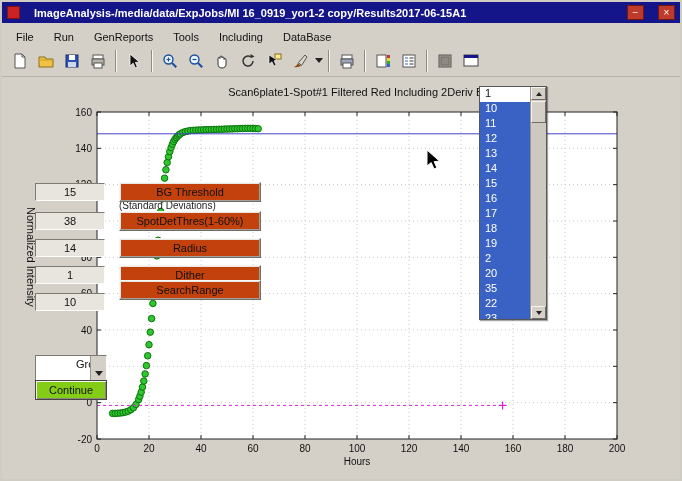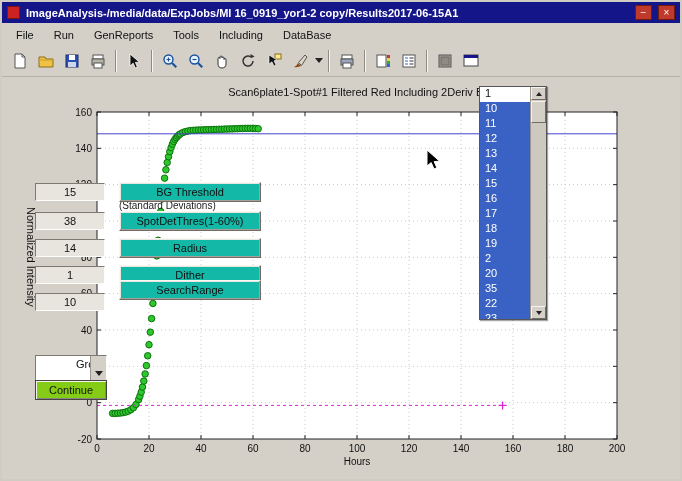--- a/index.html
+++ b/index.html
@@ -1,49 +1,49 @@
 <!DOCTYPE html>
 <html><head>
 <meta charset="utf-8">
 <style>
   html,body{margin:0;padding:0;background:#9a9a9a;}
   *{box-sizing:border-box;}
   .window{position:relative;width:682px;height:481px;background:#d4d0c8;
     border:2px solid #cfccc4;overflow:hidden;font-family:"Liberation Sans",sans-serif;}
   
   .titlebar{position:absolute;top:0;left:0;right:0;height:21px;background:#15158a;
-    display:flex;align-items:center;padding:0 5px;gap:6px;}
+    display:flex;align-items:center;padding:0 5px;gap:14px;}
   .tb-icon{width:13px;height:13px;background:#cc2222;border:1px solid #7d1414;flex:0 0 auto;}
   .tb-title{flex:1;color:#fff;font-size:11px;font-weight:bold;white-space:nowrap;overflow:hidden;}
   .tb-btn{width:17px;height:15px;background:#c03a2b;border:1px solid #6e1a10;color:#fff;
     font-size:10px;line-height:13px;text-align:center;flex:0 0 auto;cursor:default;}
   
   .menubar{position:absolute;top:21px;left:0;right:0;height:28px;background:#d4d0c8;
-    display:flex;align-items:center;padding-left:4px;border-bottom:5px solid #f97316;}
+    display:flex;align-items:center;padding-left:4px;border-bottom:1px solid #f97316;}
   .menu-item{font-size:11px;color:#111;padding:4px 10px;}
   
   .toolbar{position:absolute;top:43px;left:0;right:0;height:32px;background:#d4d0c8;
     display:flex;align-items:center;padding-left:5px;border-bottom:1px solid #b5b1a7;}
   .tbtn{width:24px;height:24px;display:flex;align-items:center;justify-content:center;margin:0 1px;}
   .tbtn svg{display:block;}
   .tsep{width:2px;height:22px;border-left:1px solid #8f8b83;border-right:1px solid #f7f6f3;margin:0 4px;}
   .caret-btn{width:11px;height:24px;display:flex;align-items:center;justify-content:center;}
   .tri-down{width:0;height:0;border-left:4px solid transparent;border-right:4px solid transparent;border-top:5px solid #222;}
   .tri-up-s{width:0;height:0;border-left:3px solid transparent;border-right:3px solid transparent;border-bottom:4px solid #222;}
   .tri-down-s{width:0;height:0;border-left:3px solid transparent;border-right:3px solid transparent;border-top:4px solid #222;}
   
   #plot{position:absolute;left:0;top:0;z-index:1;pointer-events:none;}
   .tick{font:10px "Liberation Sans",sans-serif;fill:#111;}
   .ptitle{font:11px "Liberation Sans",sans-serif;fill:#111;}
   .ylab{font:11px "Liberation Sans",sans-serif;fill:#111;}
   
   .pedit{position:absolute;left:33px;width:70px;height:18px;background:#e8e5de;
     border:1px solid;border-color:#7e7a72 #fdfdfb #fdfdfb #7e7a72;text-align:center;
     font:11px "Liberation Sans",sans-serif;color:#111;padding:0;z-index:3;}
-  .pbtn{position:absolute;left:117px;width:142px;height:20px;background:#14b8a6;
+  .pbtn{position:absolute;left:117px;width:142px;height:20px;background:#c2410c;
     border:1px solid;border-color:#f8f7f4 #716d66 #716d66 #f8f7f4;
     box-shadow:inset -1px -1px 0 #a5a199,inset 1px 1px 0 #e9e7e1;
     display:flex;align-items:center;justify-content:center;
     font:11px "Liberation Sans",sans-serif;color:#111;z-index:3;text-align:right;}
   .note{position:absolute;left:117px;top:198px;width:142px;text-align:left;
     font:10px "Liberation Sans",sans-serif;color:#222;z-index:2;white-space:nowrap;}
   
   .combo{position:absolute;left:33px;top:353px;width:72px;height:36px;background:#fff;
     border:1px solid;border-color:#7e7a72 #fdfdfb #fdfdfb #7e7a72;z-index:3;display:flex;padding-left:36px;}
   .combo-text{flex:1;font:11px "Liberation Sans",sans-serif;color:#111;padding:2px 0 0 4px;overflow:hidden;white-space:nowrap;}

